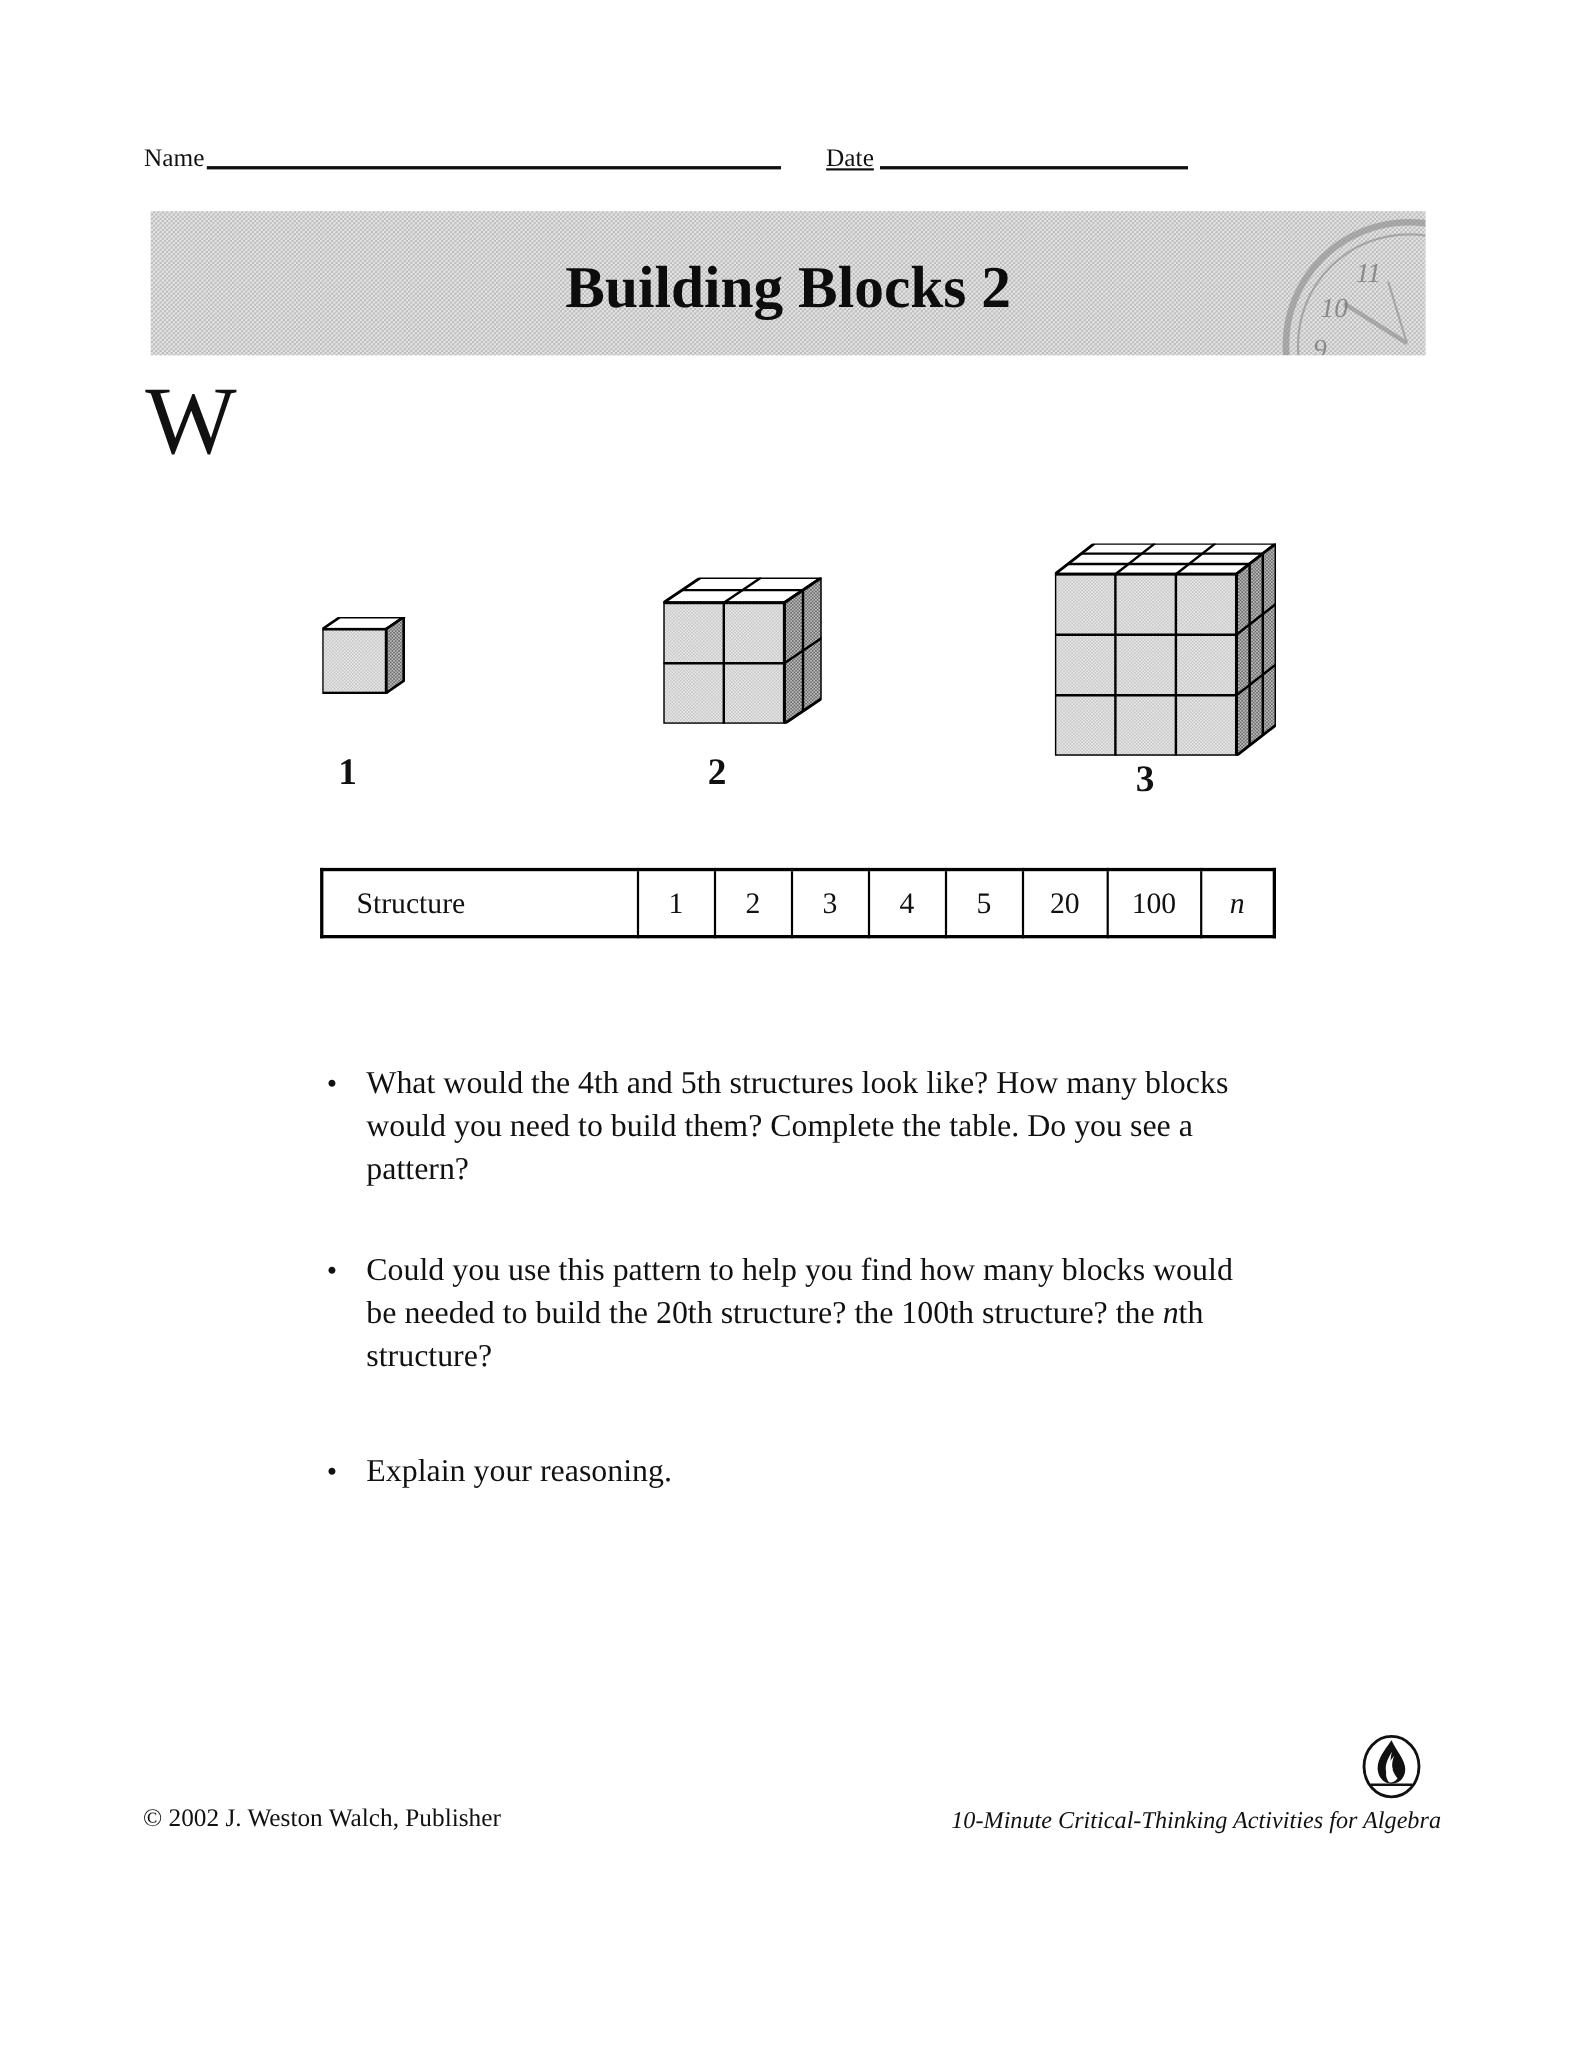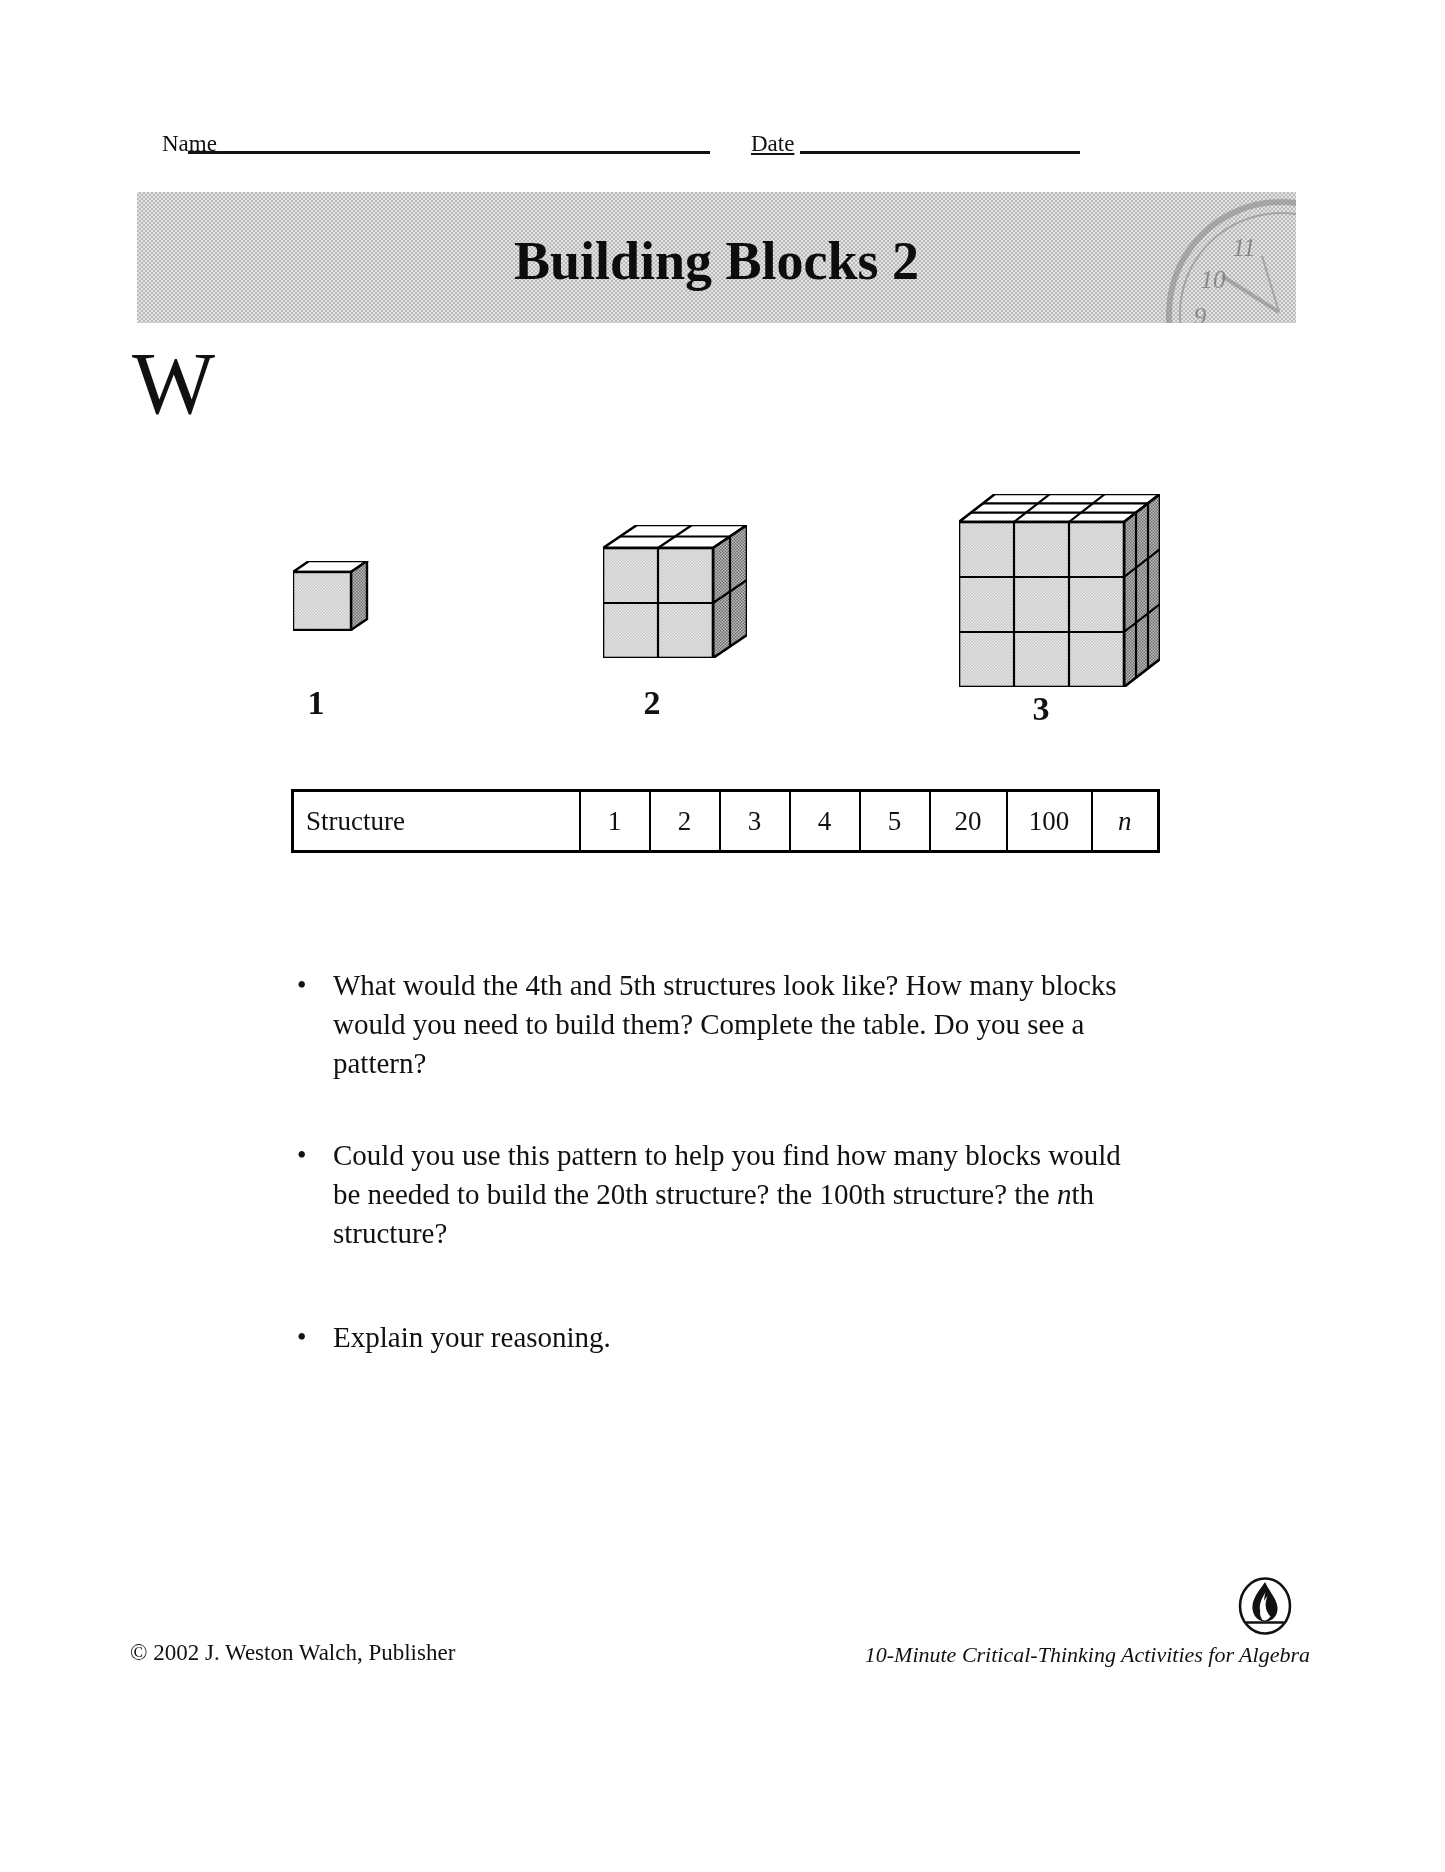--- a/index.html
+++ b/index.html
@@ -3,21 +3,21 @@
 <meta charset="utf-8">
 <style>
   html,body{margin:0;padding:0;background:#ffffff;}
   .page{
     position:relative;width:1445px;height:1872px;background:#ffffff;
     font-family:"Liberation Serif", serif;color:#111;overflow:hidden;
   }
   
   .hdr-label{position:absolute;font-size:23px;color:#111;}
   .writein-line{position:absolute;border-bottom:3px solid #111;height:1px;}
-  .name-label{left:131px;top:131px;margin-left:31px;}
+  .name-label{left:131px;top:131px;}
   .name-line{left:188px;top:150px;width:522px;}
   .date-label{left:751px;top:131px;text-decoration:underline;}
   .date-line{left:800px;top:150px;width:280px;}
   
   .banner{
     position:absolute;left:137px;top:192px;width:1159px;height:131px;overflow:hidden;
     background-image:
       linear-gradient(45deg, #b9b9b9 25%, transparent 25%, transparent 75%, #b9b9b9 75%),
       linear-gradient(45deg, #b9b9b9 25%, #e4e4e4 25%, #e4e4e4 75%, #b9b9b9 75%);
     background-position:0 0, 2px 2px;
@@ -37,21 +37,21 @@
   
   .figure-svg{position:absolute;}
   .fig-label{position:absolute;font-size:34px;font-weight:bold;width:60px;text-align:center;}
   
   .blocks-table{
     position:absolute;left:291px;top:789px;border-collapse:collapse;table-layout:fixed;
     font-size:27px;
   }
   .blocks-table td{border:2px solid #000;height:58px;text-align:center;padding:0;}
   .blocks-table{border:3px solid #000;}
-  .blocks-table td.rowhead{text-align:left;padding-left:12px;border-radius:12px;}
+  .blocks-table td.rowhead{text-align:left;padding-left:30px;border-radius:12px;}
   .blocks-table td.italic{font-style:italic;}
   
   .bullet{position:absolute;left:297px;width:846px;font-size:29px;line-height:39px;display:flex;}
   .bullet .marker{flex:0 0 36px;font-size:27px;}
   .bullet .btext{flex:1 1 auto;max-width:810px;}
   .b1{top:966px;}
   .b2{top:1136px;}
   .b3{top:1318px;}
   .it{font-style:italic;}
   

